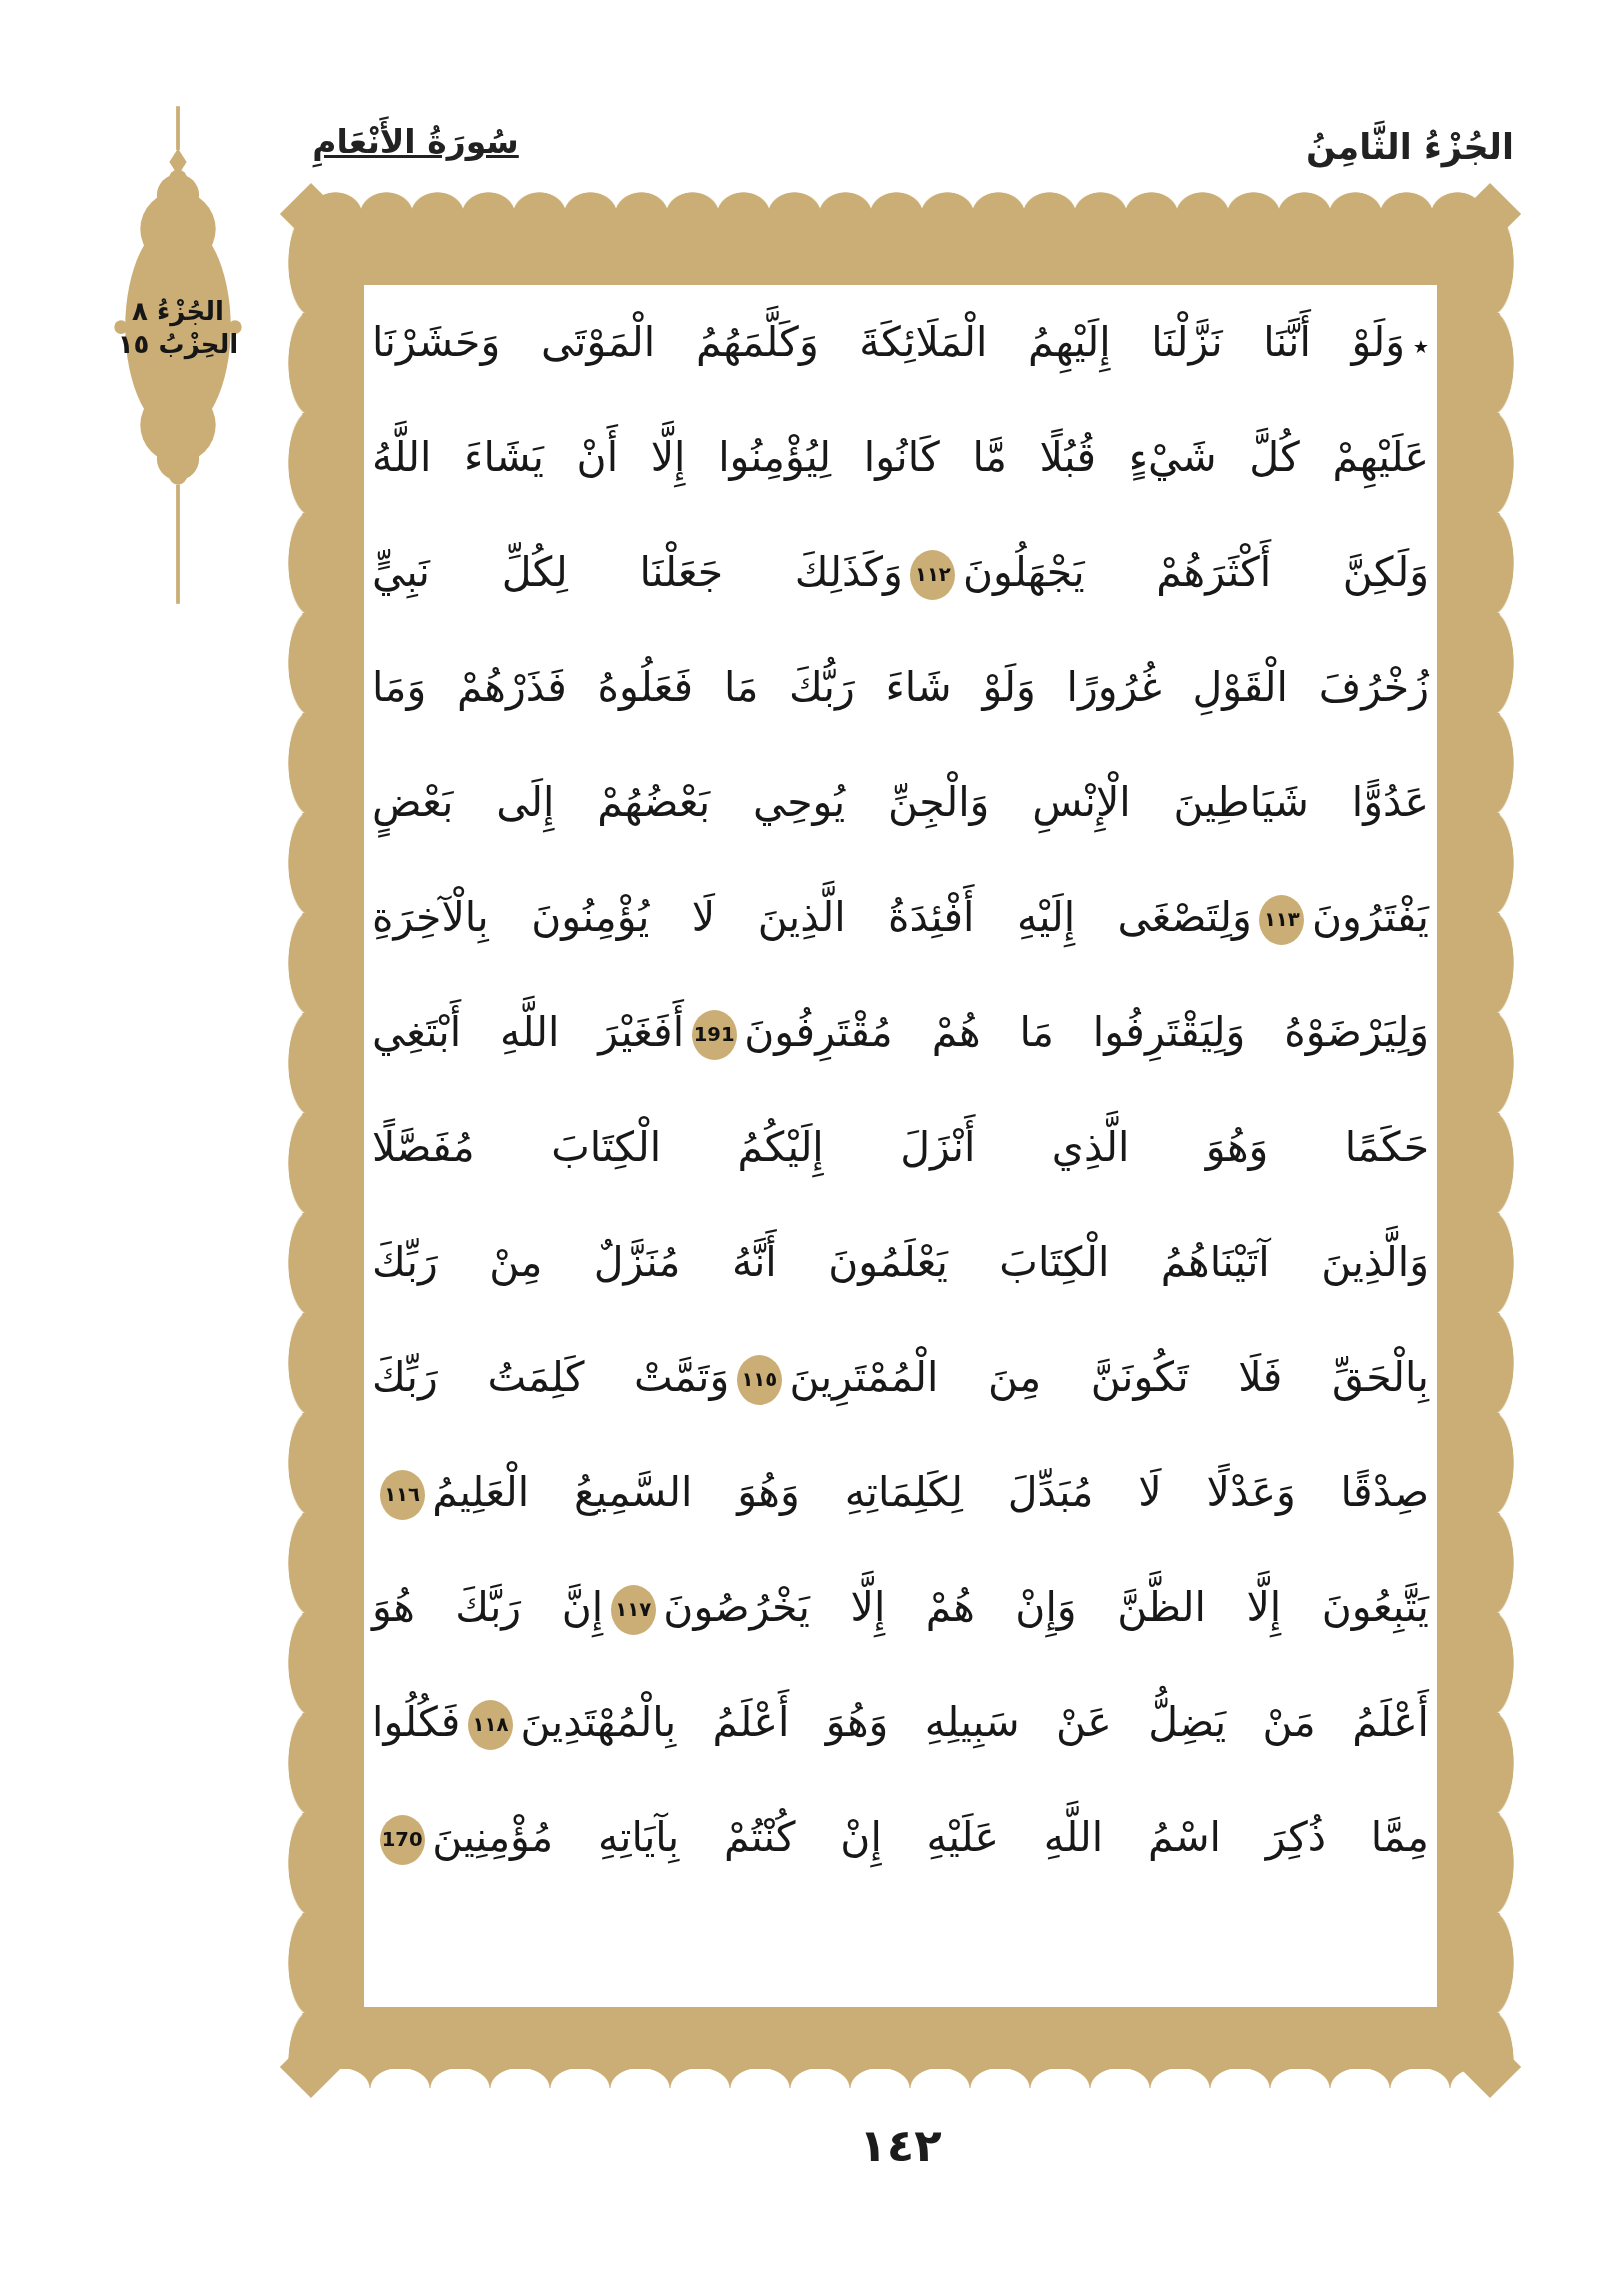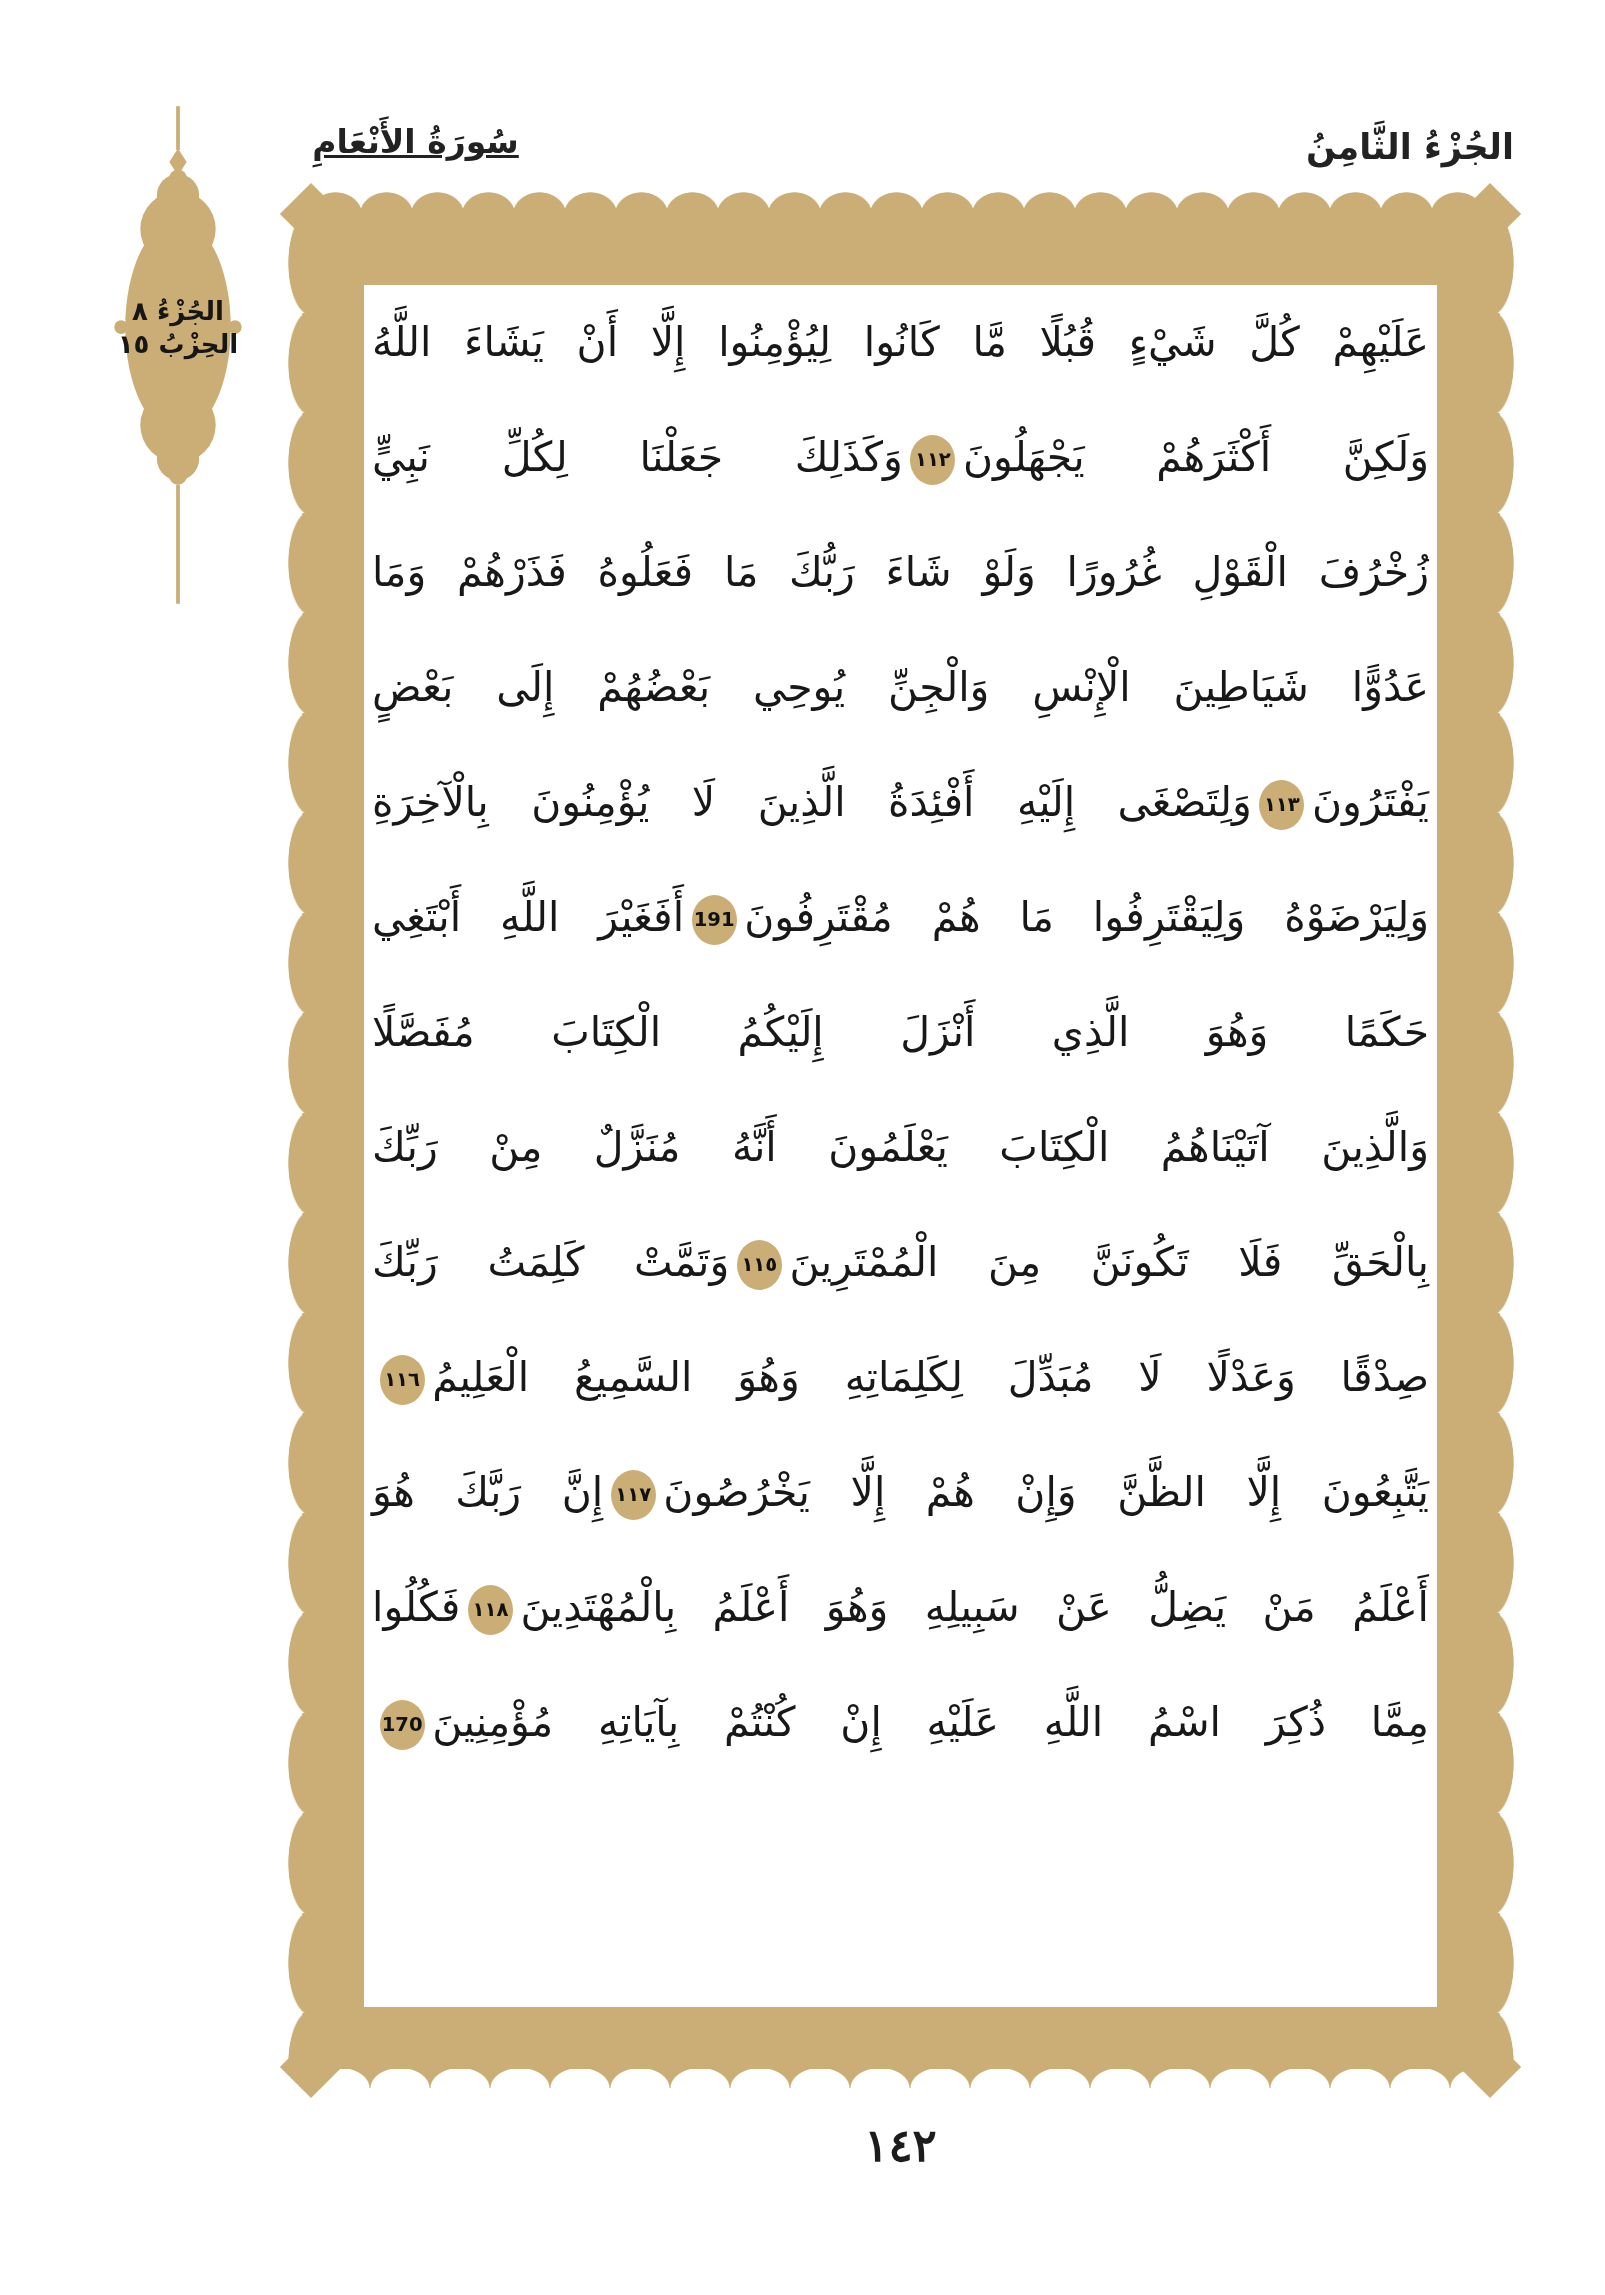--- a/index.html
+++ b/index.html
@@ -84,21 +84,21 @@
   .aya-badge{
     display:inline-flex;align-items:center;justify-content:center;
     width:45px;height:50px;border-radius:50%;
     background:var(--gold);color:#111;
     font-size:19.6px;font-weight:700;line-height:1;
     vertical-align:middle;margin:0 7.6px;
   }
   
   .page-num{
     position:absolute;left:825px;top:2119px;width:151px;
-    text-align:center;font-size:45px;font-weight:600;color:#1c1c1c;font-family:Liberation Serif, serif;
+    text-align:center;font-size:45px;font-weight:600;color:#1c1c1c;
   }
 </style>
 </head>
 <body>
 
 <div class="stage">
 
   <div class="hdr surah">سُورَةُ الأَنْعَامِ</div>
   <div class="hdr juz">الجُزْءُ الثَّامِنُ</div>
 
@@ -130,20 +130,21 @@
   <div class="band right"></div>
   <div class="scallop-left"></div>
   <div class="scallop-right"></div>
   <div class="teeth-bottom"></div>
   <div class="corner tl"></div>
   <div class="corner tr"></div>
   <div class="corner bl"></div>
   <div class="corner br"></div>
 
   <div class="qlines">
+      <div class="qline"><span class="rub">٭</span><span class="qtext">وَلَوْ أَنَّنَا نَزَّلْنَا إِلَيْهِمُ الْمَلَائِكَةَ وَكَلَّمَهُمُ الْمَوْتَى وَحَشَرْنَا</span></div>
       <div class="qline"><span class="qtext">عَلَيْهِمْ كُلَّ شَيْءٍ قُبُلًا مَّا كَانُوا لِيُؤْمِنُوا إِلَّا أَنْ يَشَاءَ اللَّهُ</span></div>
       <div class="qline"><span class="qtext">وَلَكِنَّ أَكْثَرَهُمْ يَجْهَلُونَ</span><span class="aya-badge">١١٢</span><span class="qtext">وَكَذَلِكَ جَعَلْنَا لِكُلِّ نَبِيٍّ</span></div>
       <div class="qline"><span class="qtext">زُخْرُفَ الْقَوْلِ غُرُورًا وَلَوْ شَاءَ رَبُّكَ مَا فَعَلُوهُ فَذَرْهُمْ وَمَا</span></div>
       <div class="qline"><span class="qtext">عَدُوًّا شَيَاطِينَ الْإِنْسِ وَالْجِنِّ يُوحِي بَعْضُهُمْ إِلَى بَعْضٍ</span></div>
       <div class="qline"><span class="qtext">يَفْتَرُونَ</span><span class="aya-badge">١١٣</span><span class="qtext">وَلِتَصْغَى إِلَيْهِ أَفْئِدَةُ الَّذِينَ لَا يُؤْمِنُونَ بِالْآخِرَةِ</span></div>
       <div class="qline"><span class="qtext">وَلِيَرْضَوْهُ وَلِيَقْتَرِفُوا مَا هُمْ مُقْتَرِفُونَ</span><span class="aya-badge">191</span><span class="qtext">أَفَغَيْرَ اللَّهِ أَبْتَغِي</span></div>
       <div class="qline"><span class="qtext">حَكَمًا وَهُوَ الَّذِي أَنْزَلَ إِلَيْكُمُ الْكِتَابَ مُفَصَّلًا</span></div>
       <div class="qline"><span class="qtext">وَالَّذِينَ آتَيْنَاهُمُ الْكِتَابَ يَعْلَمُونَ أَنَّهُ مُنَزَّلٌ مِنْ رَبِّكَ</span></div>
       <div class="qline"><span class="qtext">بِالْحَقِّ فَلَا تَكُونَنَّ مِنَ الْمُمْتَرِينَ</span><span class="aya-badge">١١٥</span><span class="qtext">وَتَمَّتْ كَلِمَتُ رَبِّكَ</span></div>
       <div class="qline"><span class="qtext">صِدْقًا وَعَدْلًا لَا مُبَدِّلَ لِكَلِمَاتِهِ وَهُوَ السَّمِيعُ الْعَلِيمُ</span><span class="aya-badge">١١٦</span></div>

